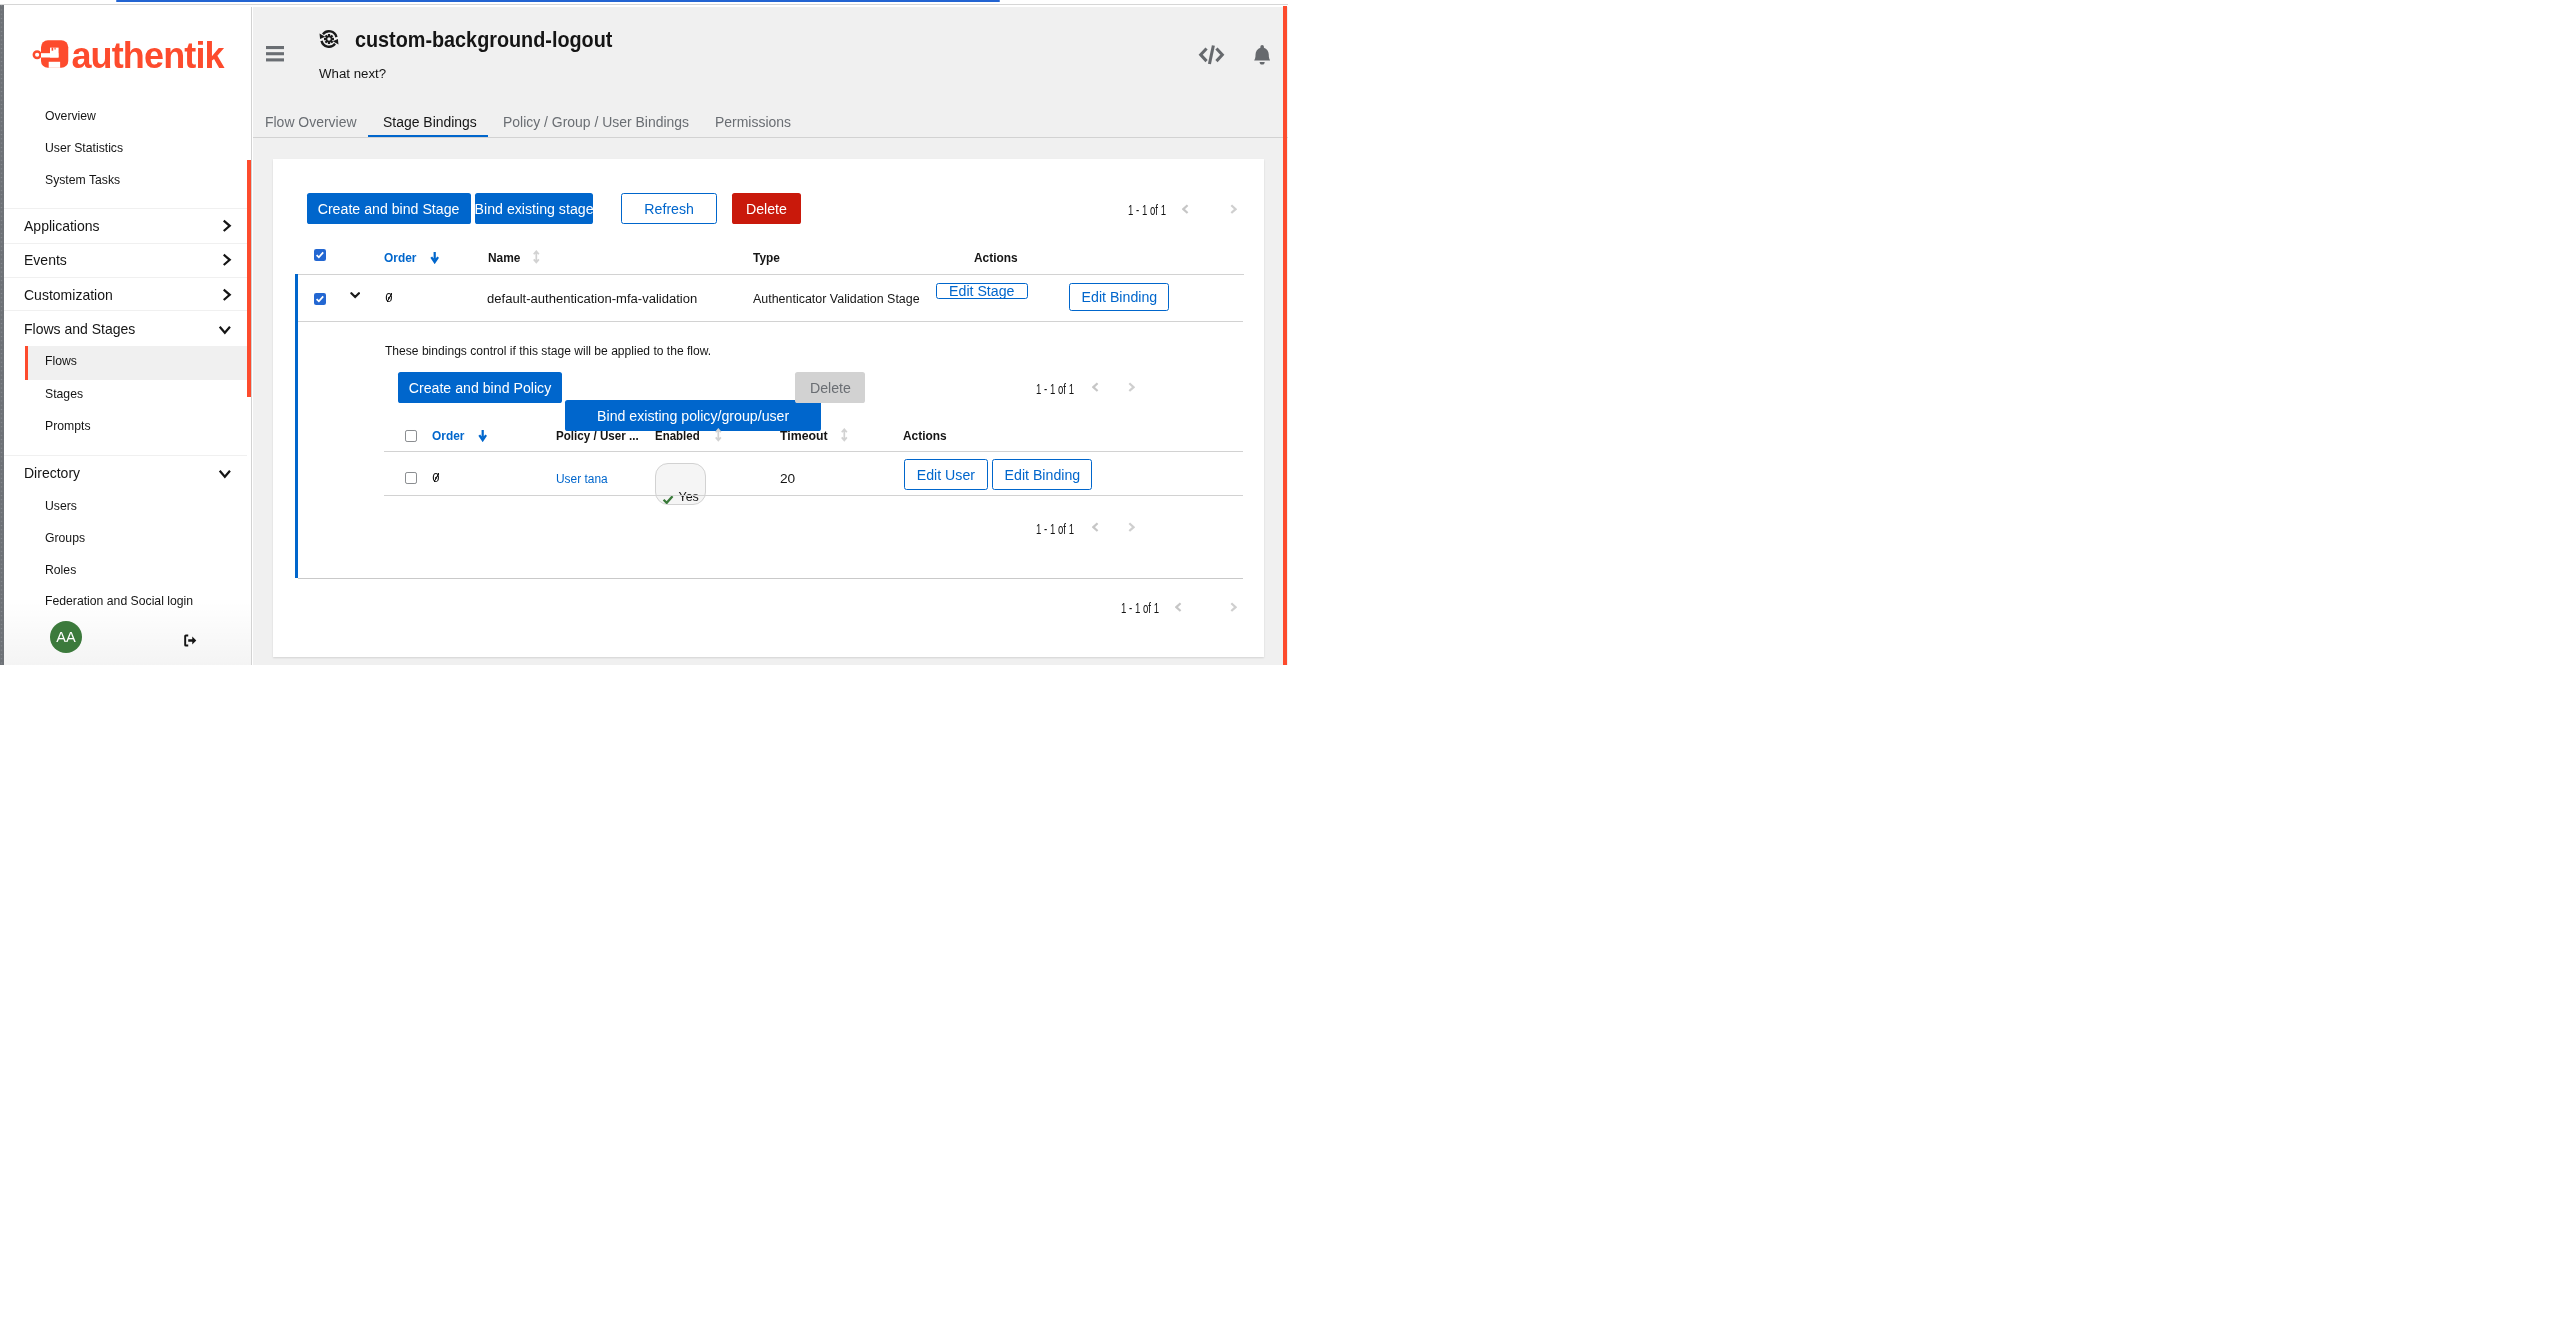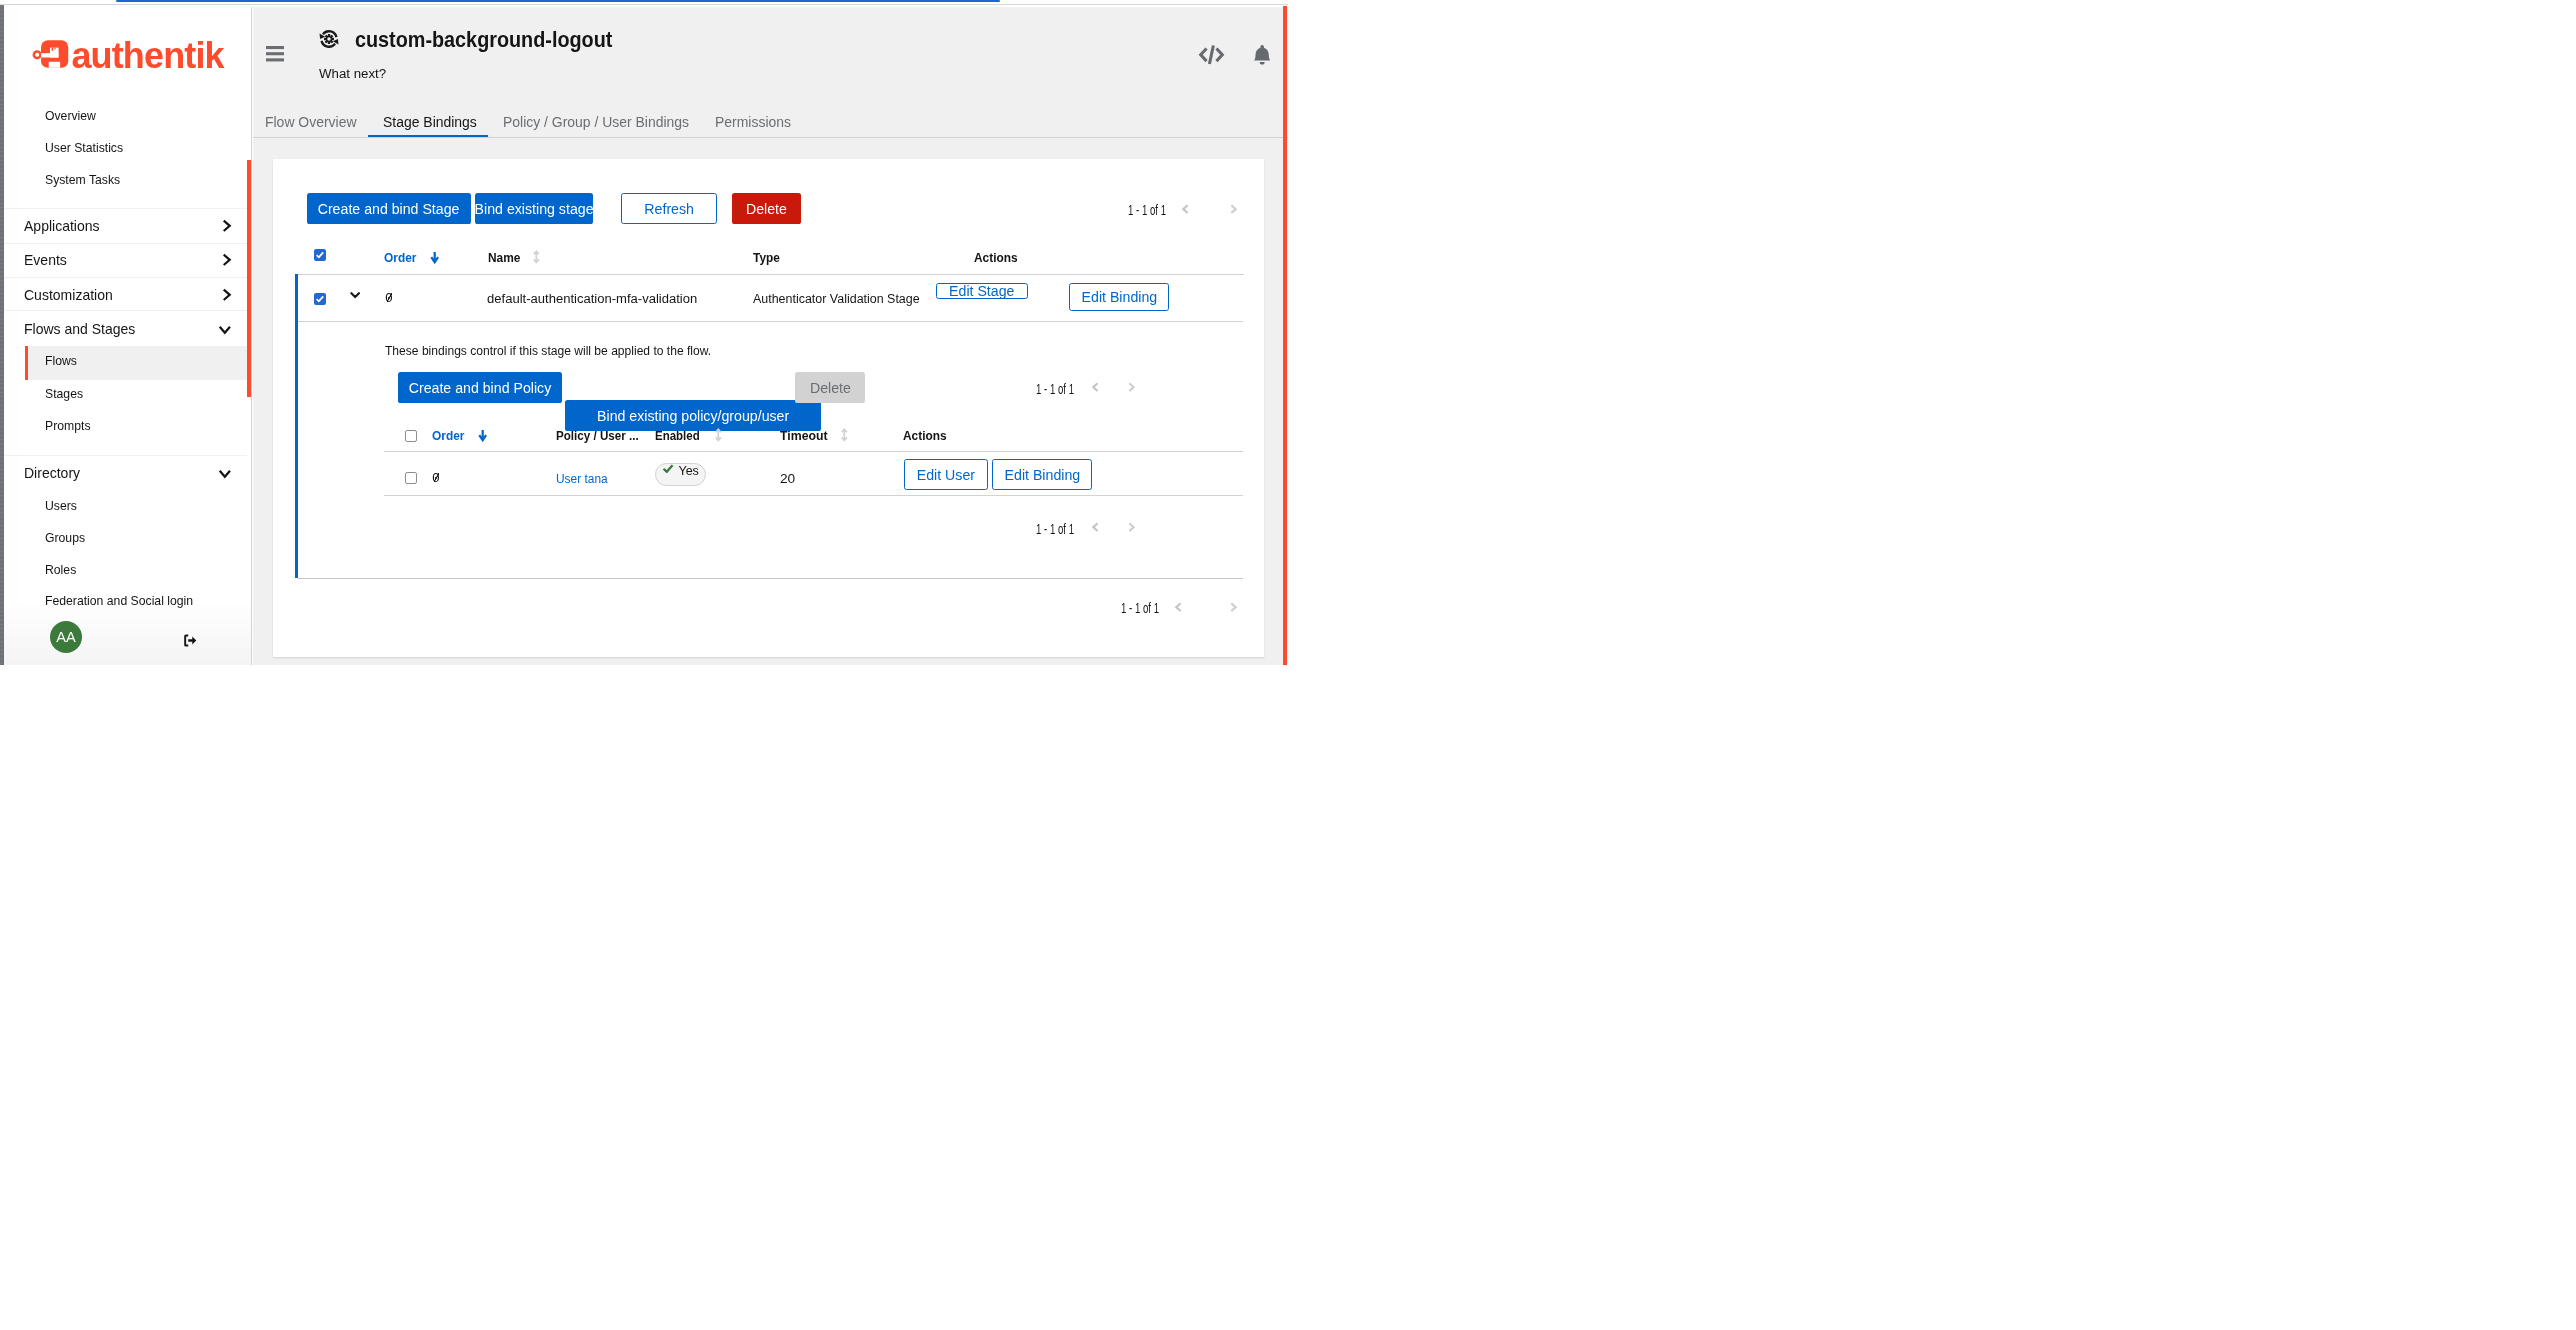--- a/index.html
+++ b/index.html
@@ -234,21 +234,21 @@
     </svg>
   <div class="abs bold sx" style="left:780px; top:428px; transform:scaleX(0.90);">Timeout</div>
   <svg class="abs" style="left:840px; top:428px;" width="8.6" height="13.7" viewBox="0 0 10 16">
       <path d="M5 2 L5 14 M2 5 L5 1.5 L8 5 M2 11 L5 14.5 L8 11" fill="none" stroke="#d2d2d2" stroke-width="2"></path>
     </svg>
   <div class="abs bold sx" style="left:903px; top:428px; transform:scaleX(0.87);">Actions</div>
   <div class="hline" style="left:384px; top:451px; width:859px;"></div>
   <div class="cb cb-off" style="left:405px; top:472px;"></div>
   <div class="abs zero" style="left:432px; top:471px;">0</div>
   <div class="abs blue sx" style="left:556px; top:471px; transform:scaleX(0.87);">User tana</div>
-  <div class="abs" style="left:655px; top:463px; width:51px; height:23px; background:#f5f5f5; border:0.9px solid #d2d2d2; border-radius:13px; display:flex; align-items:flex-start; justify-content:center; gap:4.3px; font-size:12.5px;">
+  <div class="abs" style="left:655px; top:463px; width:51px; height:42px; background:#f5f5f5; border:0.9px solid #d2d2d2; border-radius:13px; display:flex; align-items:flex-end; justify-content:center; gap:4.3px; font-size:12.5px;">
       <svg width="12" height="9.4" viewBox="0 0 13 11">
         <path d="M1.3 5.6 L5 9.2 L11.8 1.4" fill="none" stroke="#3a7a3a" stroke-width="2.7"></path>
       </svg>
       <span>Yes</span>
     </div>
   <div class="abs" style="left:780px; top:471px;">20</div>
   <div class="btn btn-outline" style="left:904px; top:459px; width:84px;">
       <i>Edit User</i>
     </div>
   <div class="btn btn-outline" style="left:992px; top:459px; width:100px;">

